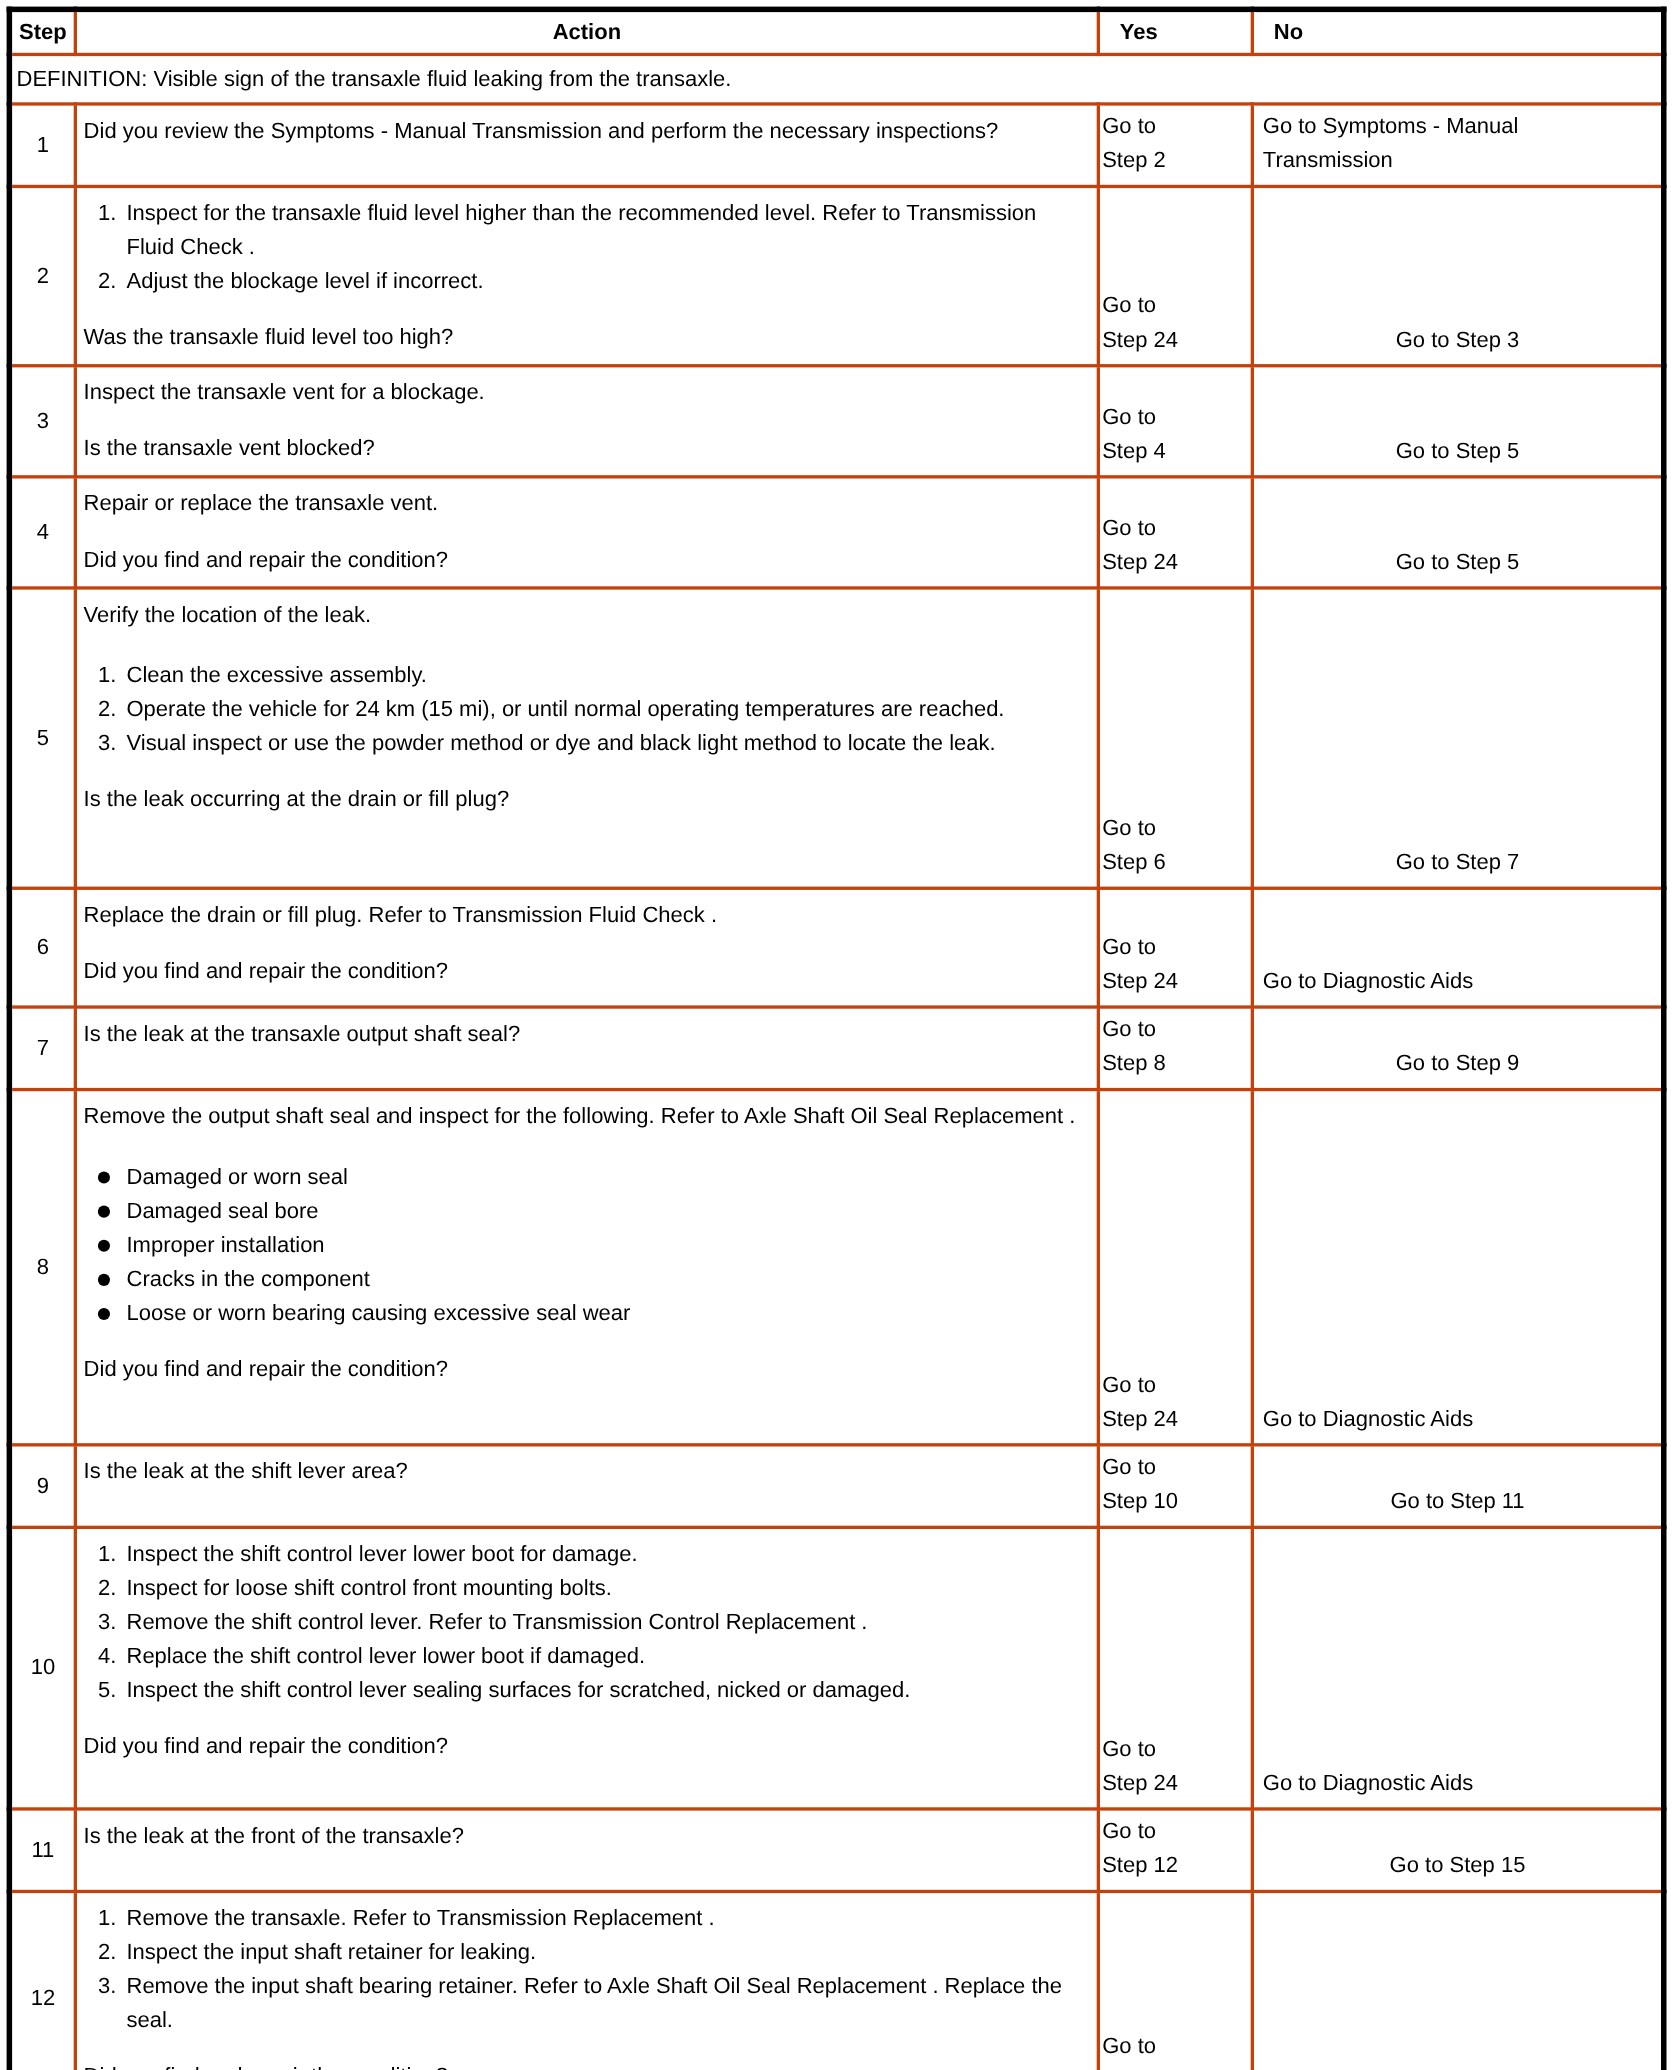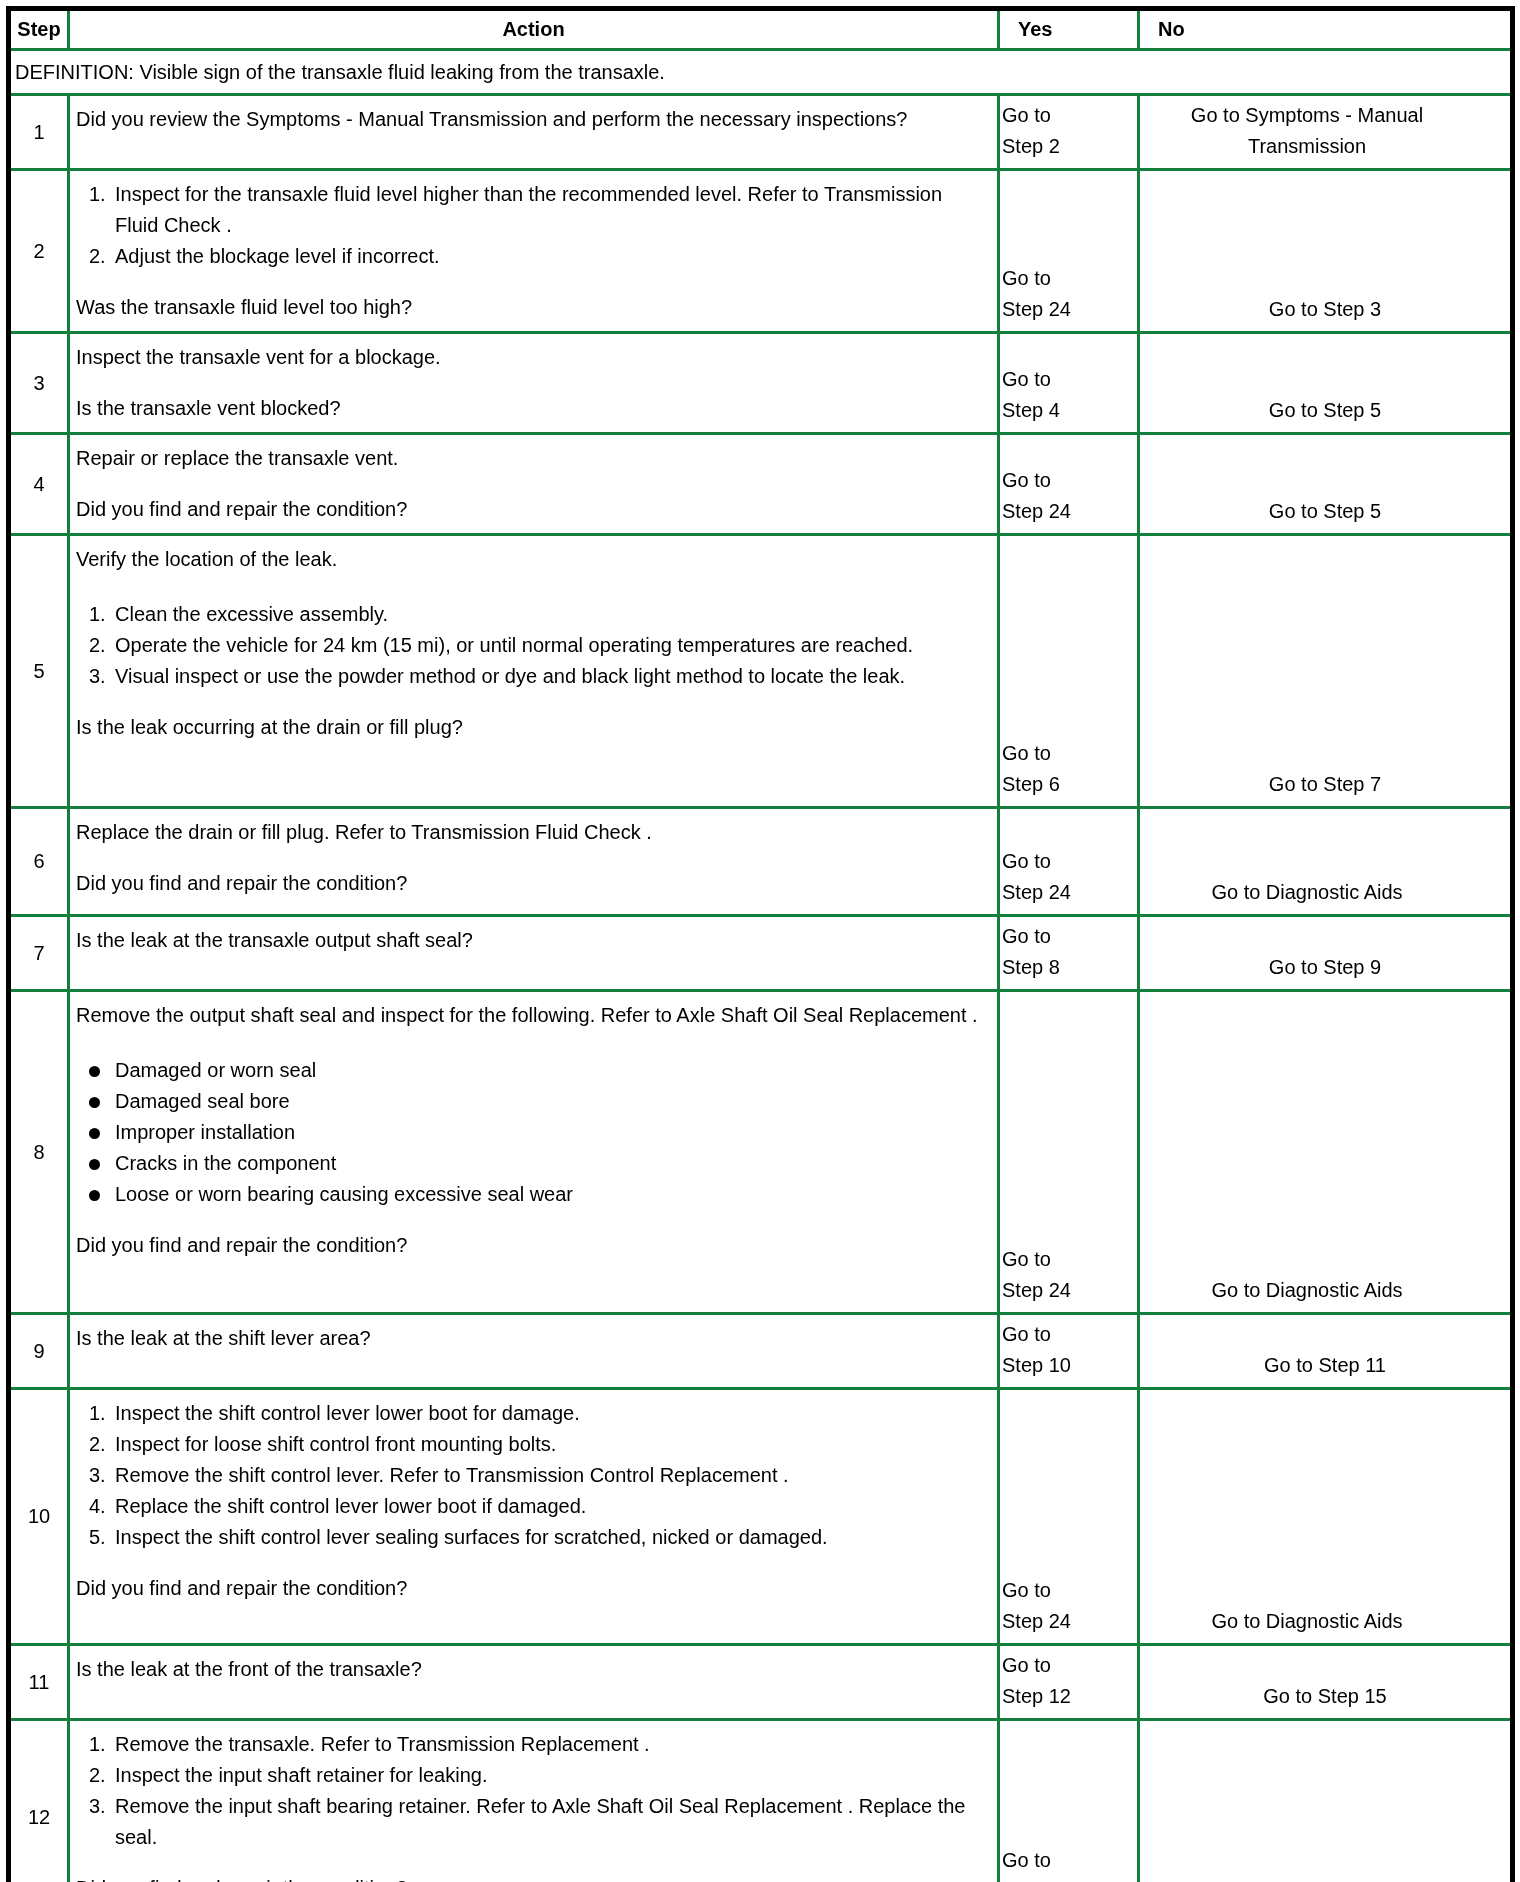--- a/index.html
+++ b/index.html
@@ -17,21 +17,21 @@
     width: 1504px;
     border-collapse: collapse;
     table-layout: fixed;
     border: 5px solid #000;
   }
   col.c-step { width: 60px; }
   col.c-action { width: 930px; }
   col.c-yes { width: 140px; }
   col.c-no { width: 374px; }
 
-  th, td { border: 3px solid #15803d; }
+  th, td { border: 3px solid #c2410c; }
 
   th {
     font-weight: bold;
     font-size: 20px;
     vertical-align: middle;
     padding: 3px 18px;
     background: #fff;
   }
   th.h-step { text-align: center; padding: 3px 0; }
   th.h-action { text-align: center; }
@@ -78,21 +78,21 @@
     vertical-align: bottom;
     text-align: left;
     white-space: pre-line;
     padding: 4px 2px 6px 2px;
   }
   td.no {
     vertical-align: bottom;
     padding: 4px 8px 6px 8px;
   }
   td.no.center { text-align: center; }
-  td.no.left { text-align: center; padding-right: 44px; margin-top: 38px; }
+  td.no.left { text-align: left; padding-right: 44px; margin-top: 38px; }
 </style>
 </head>
 <body>
 
 <table id="diag-table">
   <colgroup>
     <col class="c-step">
       <col class="c-action">
       <col class="c-yes">
       <col class="c-no">

